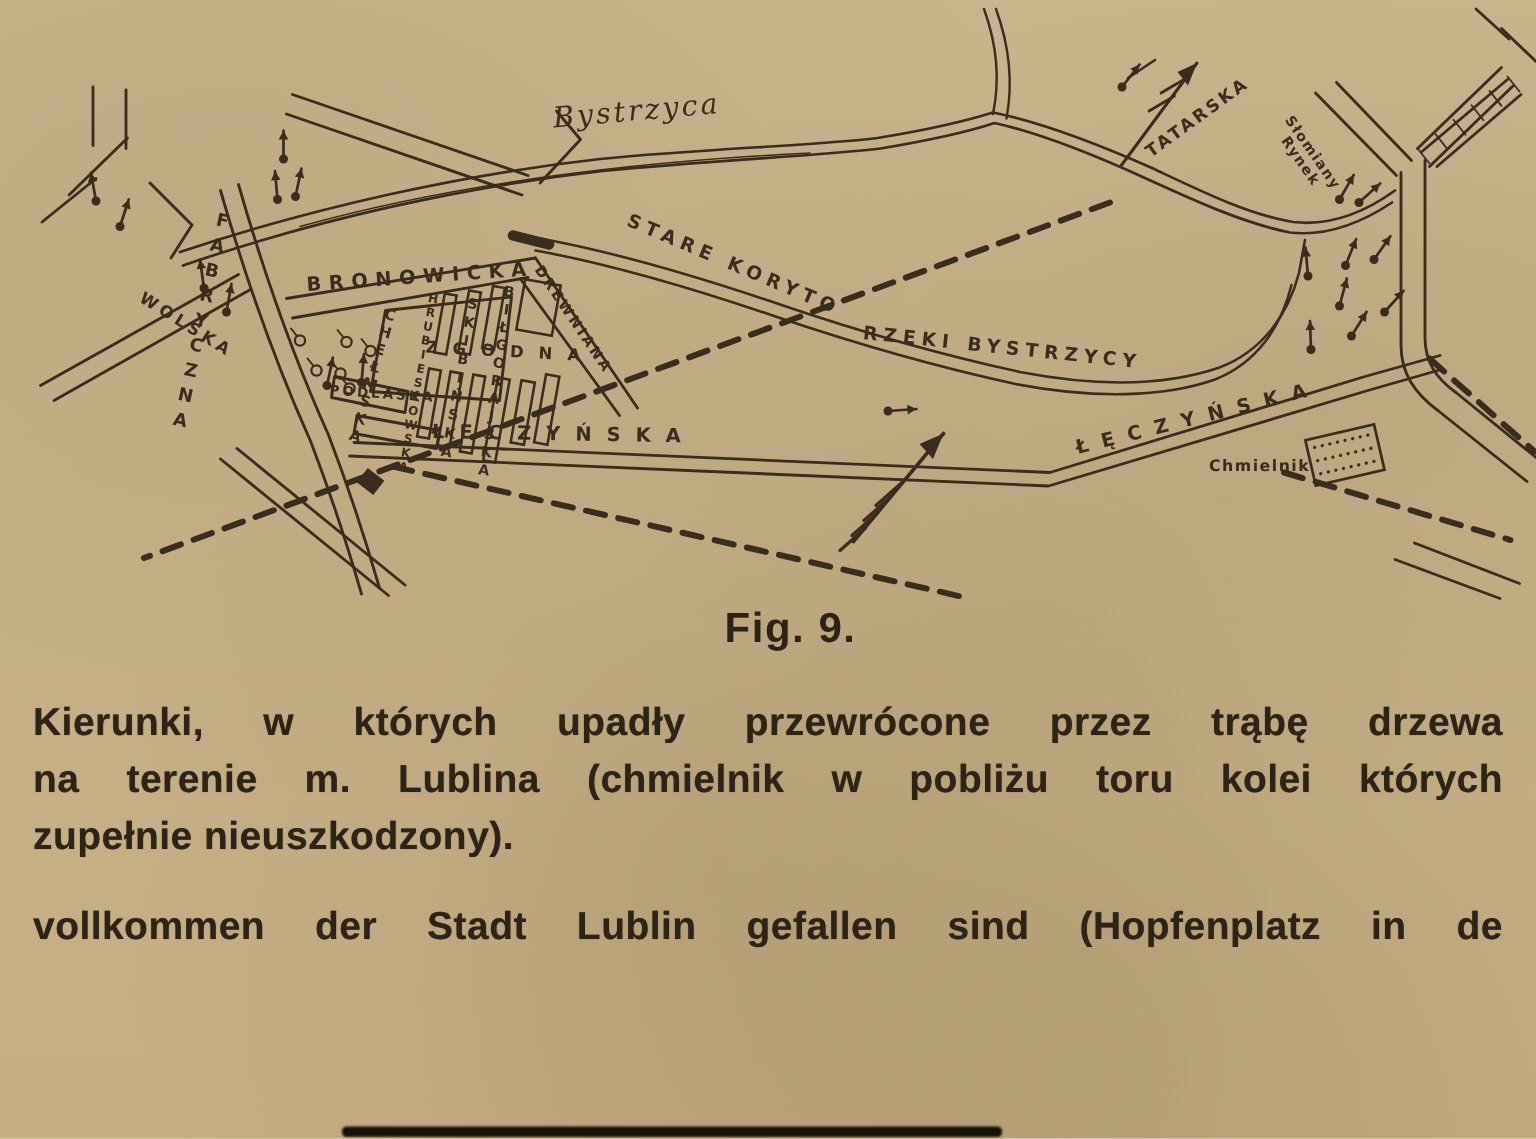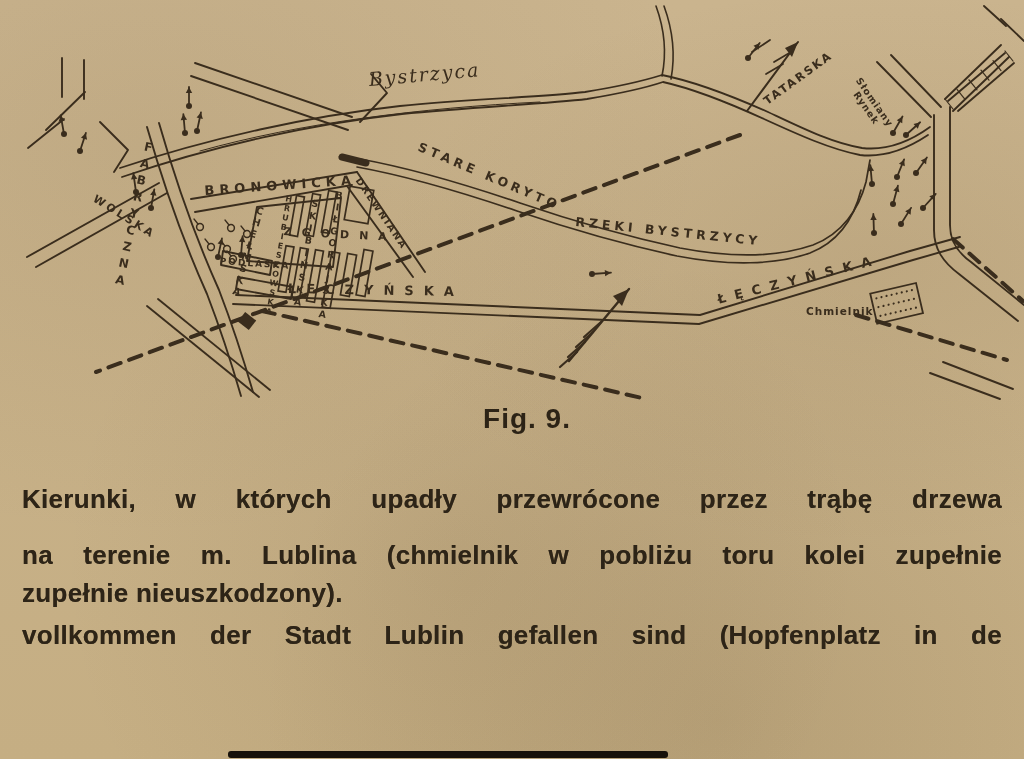--- a/index.html
+++ b/index.html
@@ -26,21 +26,21 @@
   .figlabel{
     position:absolute; left:0; top:403px; width:1024px; text-align:center;
     font-size:28px; font-weight:bold; color:#2c2316; letter-spacing:1px;padding-left:15px;
   }
   .cap{
     position:absolute; left:22px; width:980px; color:#2d2417;
     font-size:26px; font-weight:bold; letter-spacing:.3px;
     text-shadow:0 0 .6px rgba(45,36,23,.6);
   }
   .cap-line{ line-height:38px; }
-  .just{ text-align:justify; text-align-last:justify;margin-top:18px; }
+  .just{ text-align:justify; text-align-last:justify; }
   .cent{ }
   .scan-bar{
     position:absolute; left:228px; top:751px; width:440px; height:7px;
     background:#17110a; border-radius:3px; filter:blur(.6px);
   }
 </style>
 </head>
 <body>
 
 <div class="page">
@@ -260,21 +260,21 @@
 
     <div class="mlabel" style="left:716px;top:293px;font-size:13px;letter-spacing:9px;transform:rotate(-14deg);">ŁĘCZYŃSKA</div>
 
     <div class="mlabel" style="left:806px;top:306px;font-size:10.5px;letter-spacing:1px;font-weight:bold;">Chmielnik</div>
   </div>
 
   <div class="figlabel">Fig. 9.</div>
 
   <div class="cap" style="top:462px;">
     <div class="cap-line just">Kierunki, w których upadły przewrócone przez trąbę drzewa</div>
-    <div class="cap-line just">na terenie m. Lublina (chmielnik w pobliżu toru kolei zupełnie</div>
+    <div class="cap-line just">na terenie m. Lublina (chmielnik w pobliżu toru kolei których</div>
     <div class="cap-line cent">zupełnie nieuszkodzony).</div>
   </div>
 
   <div class="cap" style="top:598px;">
     <div class="cap-line just">vollkommen der Stadt Lublin gefallen sind (Hopfenplatz in de</div>
   </div>
 
   <div class="scan-bar"></div>
 </div>
 

